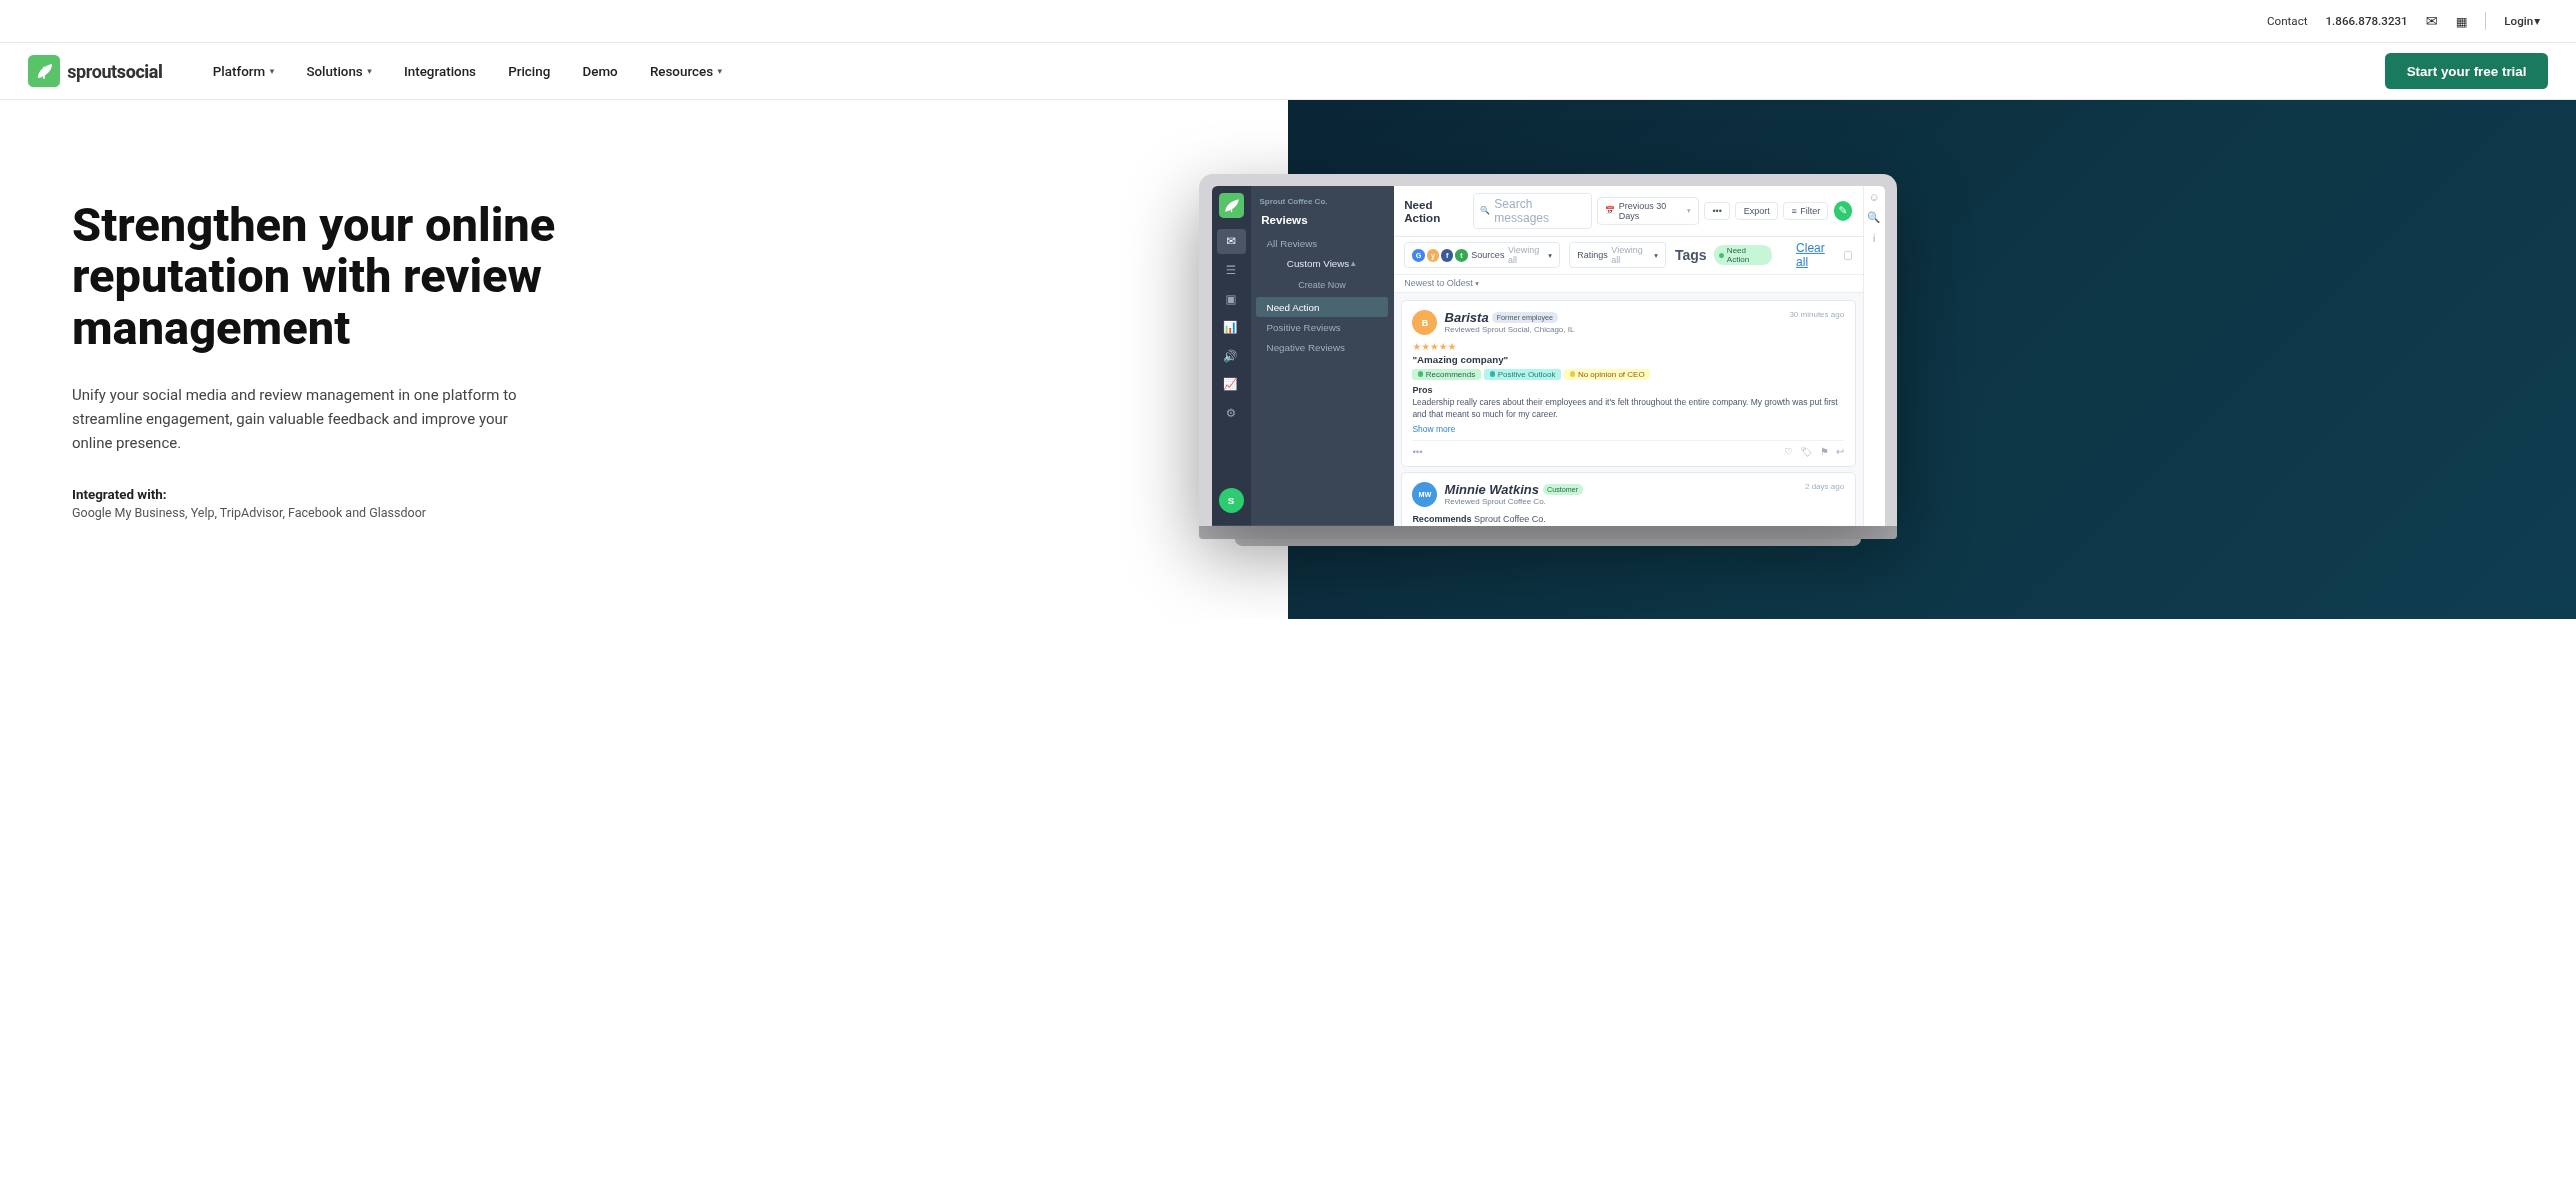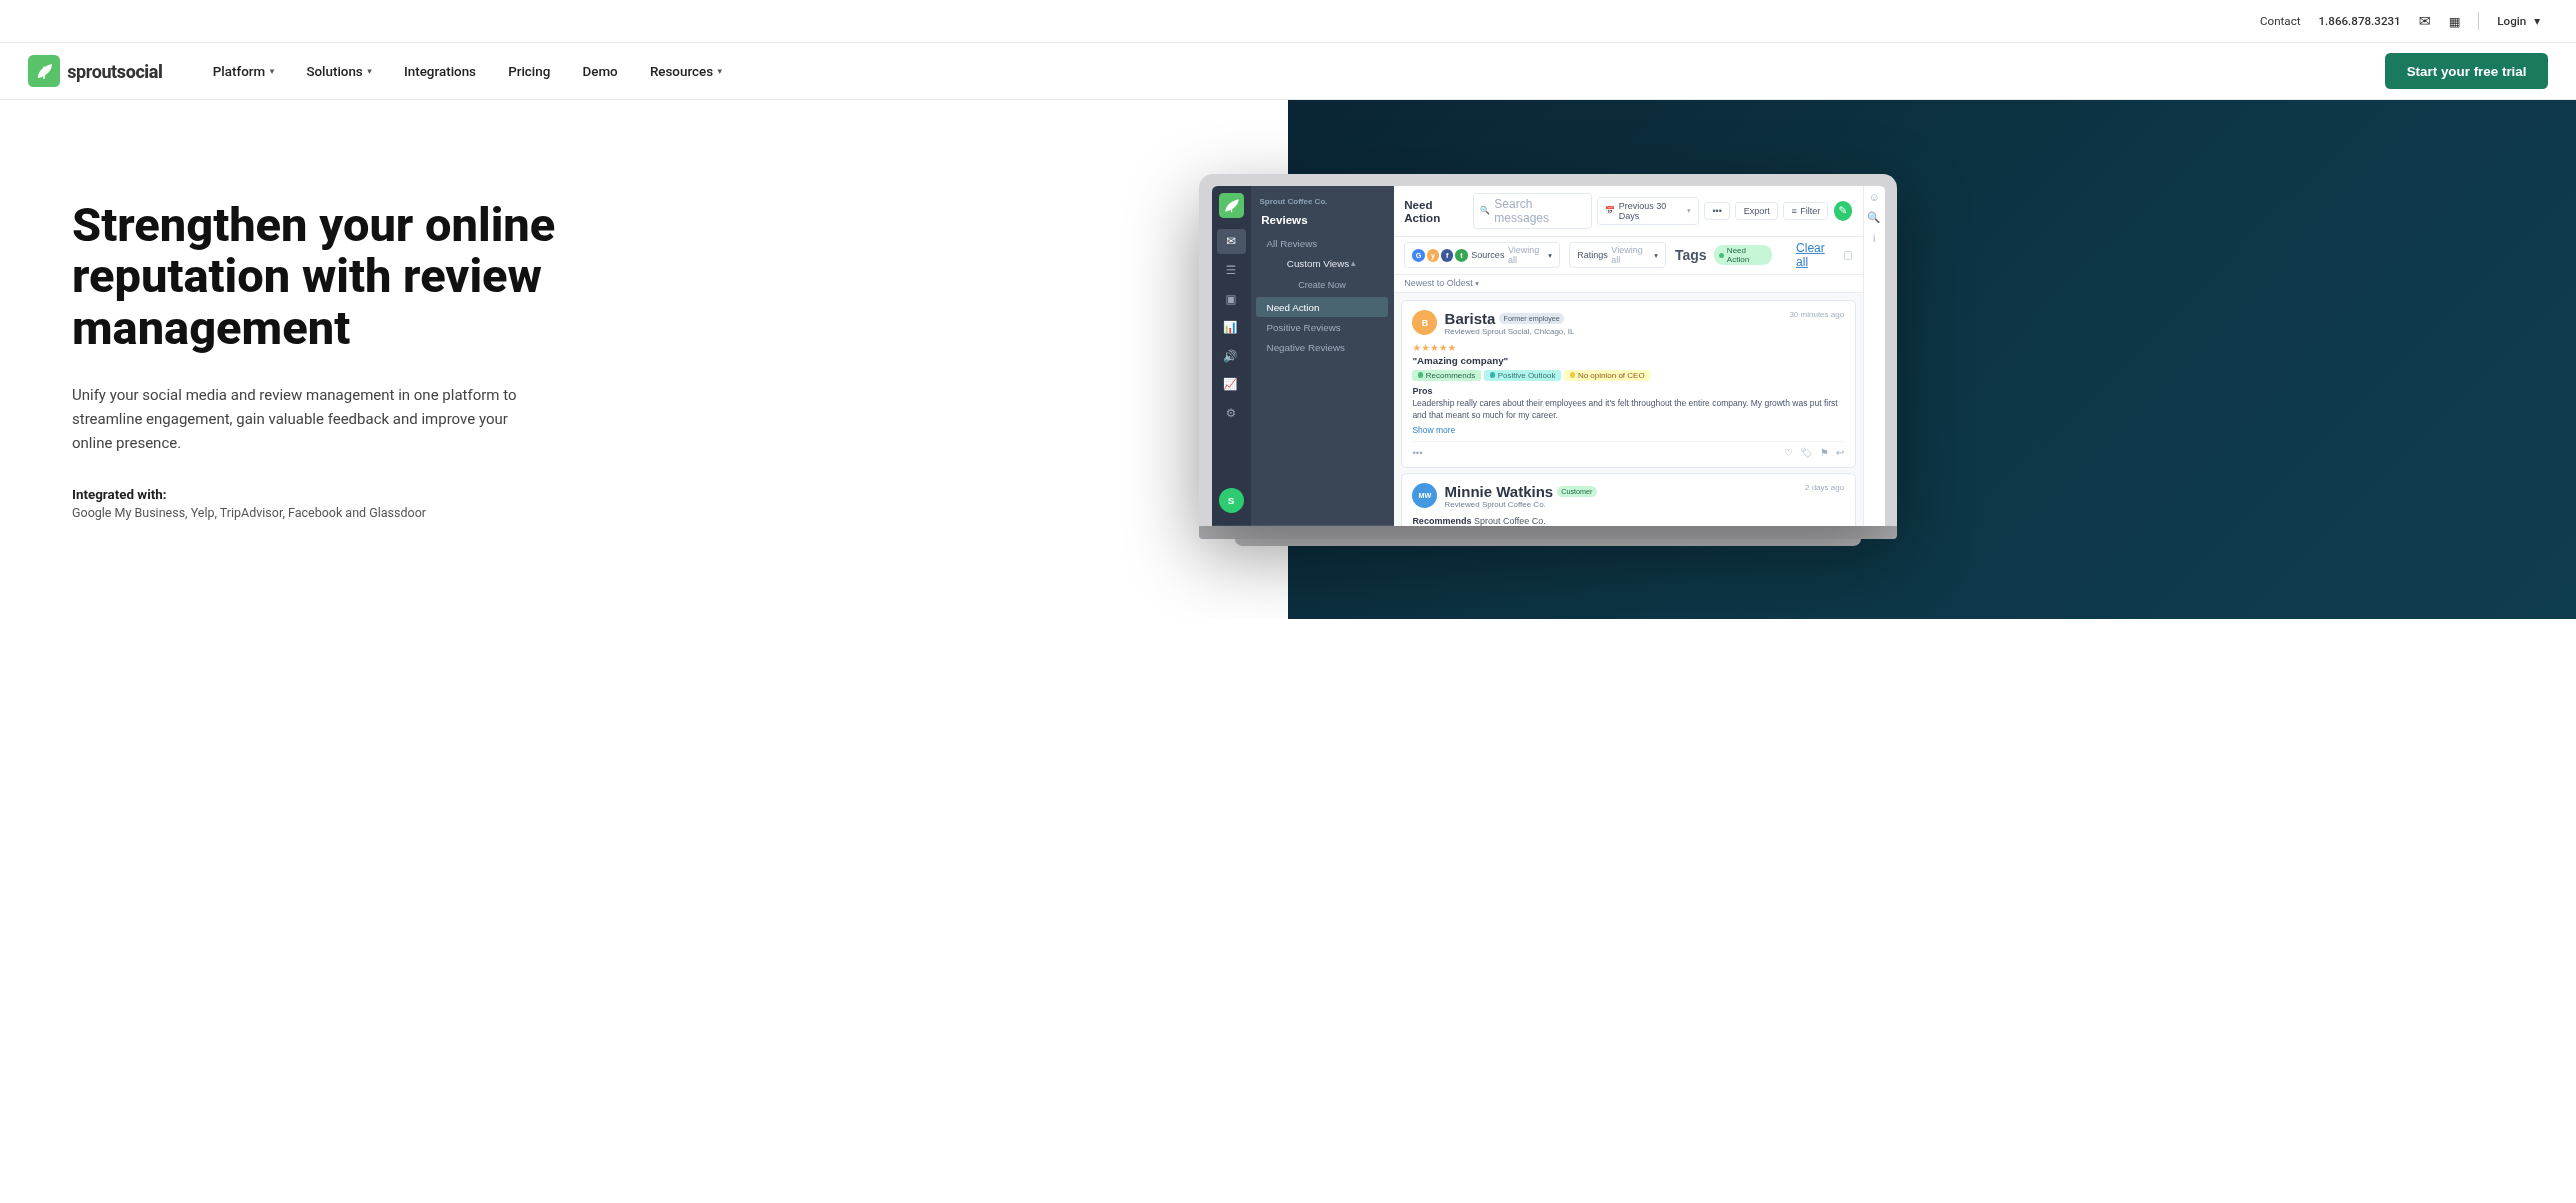--- a/index.html
+++ b/index.html
@@ -14,21 +14,21 @@
       display: flex;
       align-items: center;
       justify-content: flex-end;
       gap: 18px;
       font-size: 11.6px;
       color: #333;
     }
     .top-bar-phone { font-weight: 500; }
     .top-bar-icon { font-size: 14.3px; cursor: pointer; color: #333; }
     .top-bar-divider { width: 0.9px; height: 18px; background: #ccc; }
-    .top-bar-login { display: flex; align-items: center; gap: 8px; cursor: pointer; font-weight: 500; }
+    .top-bar-login { display: flex; align-items: center; gap: 1px; cursor: pointer; font-weight: 500; }
 
     
     .main-nav {
       background: #fff;
       border-bottom: 0.9px solid #e8e8e8;
       padding: 0 28px;
       height: 57px;
       display: flex;
       align-items: center;
       gap: 0;
@@ -423,23 +423,24 @@
       font-size: 9px;
       color: #fff;
       font-weight: 600;
     }
     .review-avatar.orange { background: #f6ad55; }
     .review-avatar.blue { background: #4299e1; }
     .review-meta {
       flex: 1;
     }
     .review-author {
-      font-size: 15px;
+      font-size: 13px;
       font-weight: 600;
       color: #2d3748;
+      font-style: italic;
     }
     .review-source {
       font-size: 8px;
       color: #718096;
     }
     .review-time {
       font-size: 8px;
       color: #a0aec0;
       white-space: nowrap;
     }

